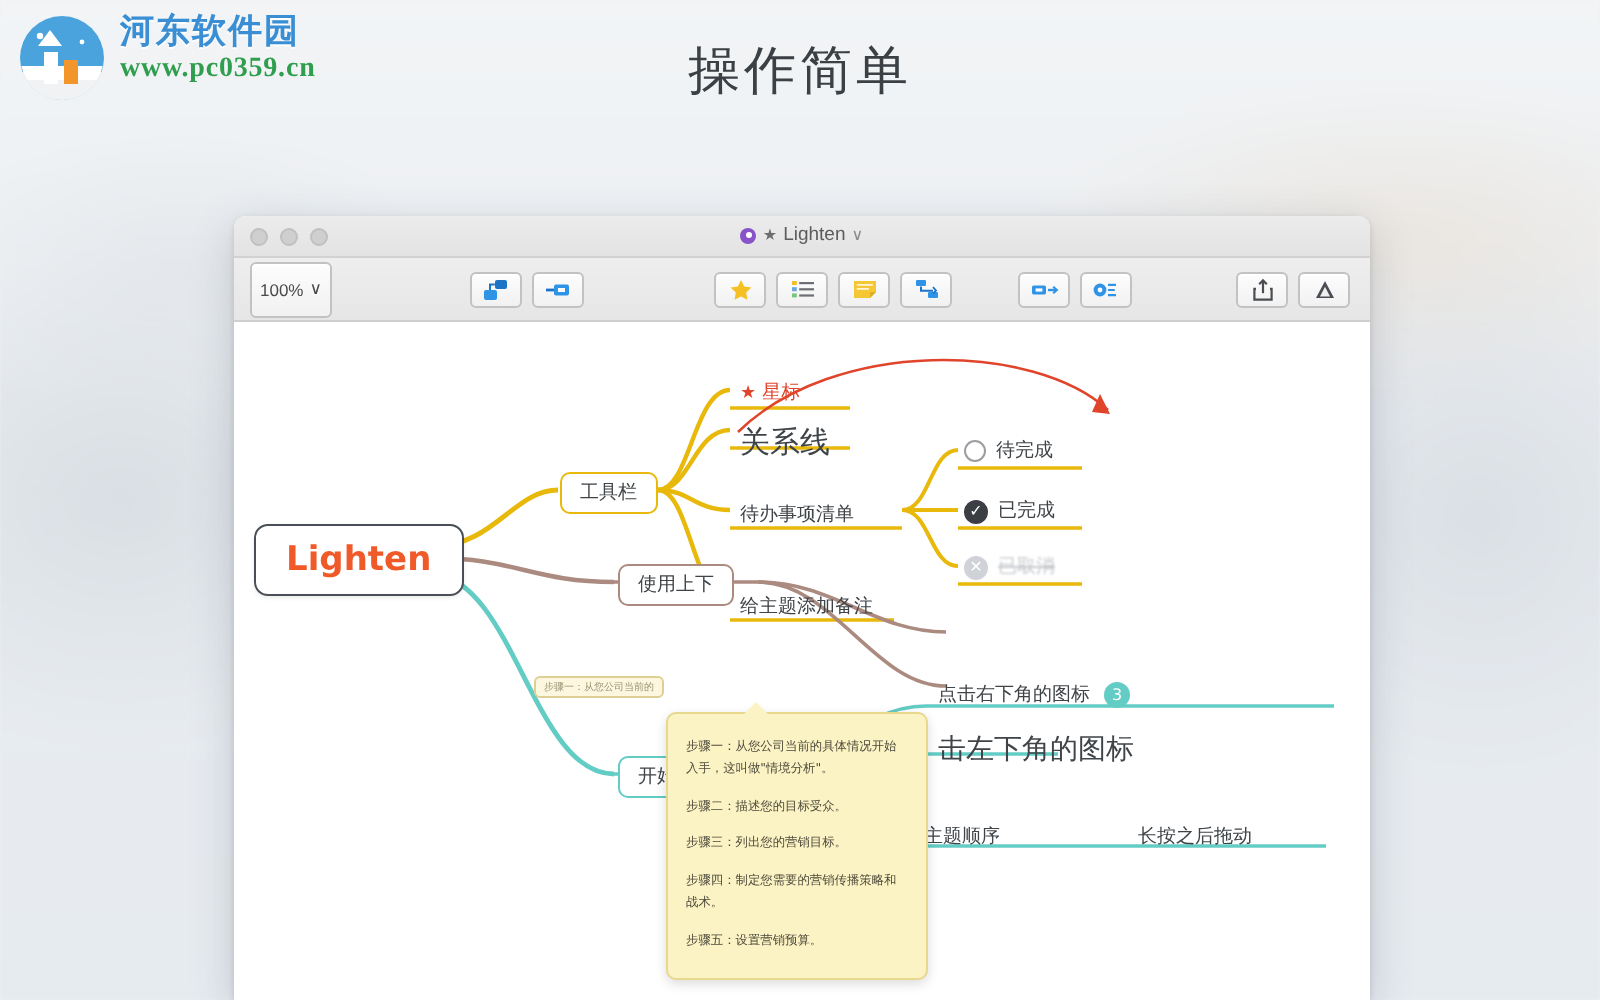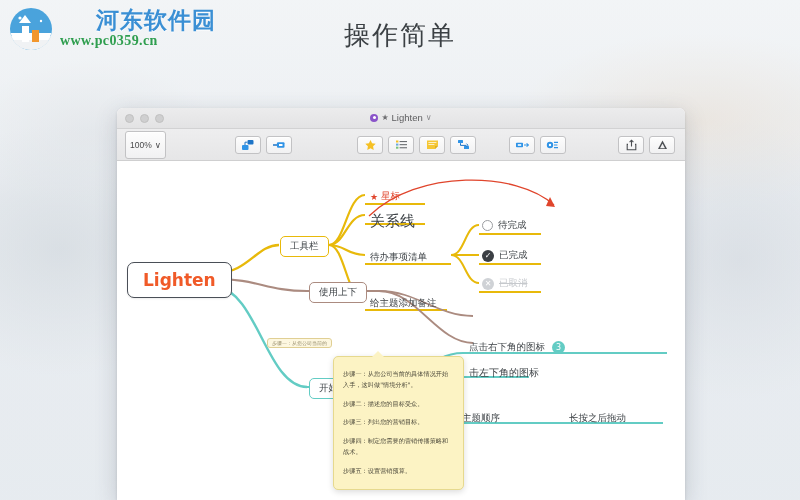--- a/index.html
+++ b/index.html
@@ -26,24 +26,23 @@
     position: absolute; inset: 0;
     background: linear-gradient(180deg, rgba(247,249,250,.55) 0%, rgba(240,243,246,.25) 40%, rgba(236,240,244,.45) 100%);
   }
 
   
   #watermark { position: absolute; left: 8px; top: 6px; display: flex; align-items: flex-start; gap: 6px; }
   #wm-badge { position: relative; width: 46px; height: 46px; flex: 0 0 46px; }
   #wm-text-wrap { padding-top: 2px; }
   .wm-cn {
     font-family: "DejaVu Sans", sans-serif;
-    font-size: 23px; font-weight: bold; color: #3a8fd4;
+    font-size: 17px; font-weight: bold; color: #3a8fd4;
     letter-spacing: 1px; line-height: 1.05;
     text-shadow: 0 1px 0 rgba(255,255,255,.9);
-    margin-left: 36px;
   }
   .wm-url {
     font-family: "Liberation Serif", "DejaVu Serif", serif;
     font-size: 14px; font-weight: bold; color: #2f9e4f;
     letter-spacing: .4px; margin-top: 1px;
   }
 
   
   #heading { position: absolute; left: 0; right: 0; top: 18px; text-align: center; }
   #page-title {
@@ -401,21 +400,21 @@
     </div>
 
     <div class="node box b-teal" style="left:192px; top:217px;">
       <span>开始做图</span>
     </div>
 
     <div class="node" style="left:352px; top:180px; font-size:9.5px; color:#3f4448; gap:7px;">
       <span>点击右下角的图标</span>
       <span class="badge">3</span>
     </div>
-    <div class="node" style="left:352px; top:205px; font-size:10px; color:#3f4448;">
+    <div class="node" style="left:352px; top:205px; font-size:14px; color:#3f4448;">
       <span>击左下角的图标</span>
     </div>
     <div class="node" style="left:452px; top:251px; font-size:9.5px; color:#3f4448;">
       <span>长按之后拖动</span>
     </div>
     <div class="node" style="left:326px; top:251px; font-size:9.5px; color:#3f4448;">
       <span>改变主题顺序</span>
     </div>
 
     <div id="note-popup">

